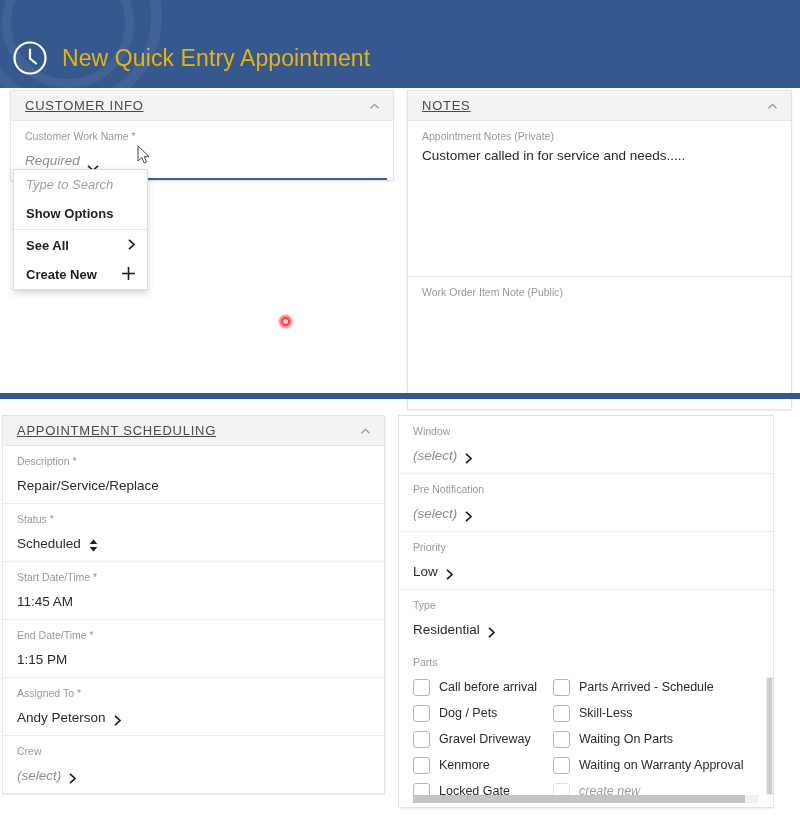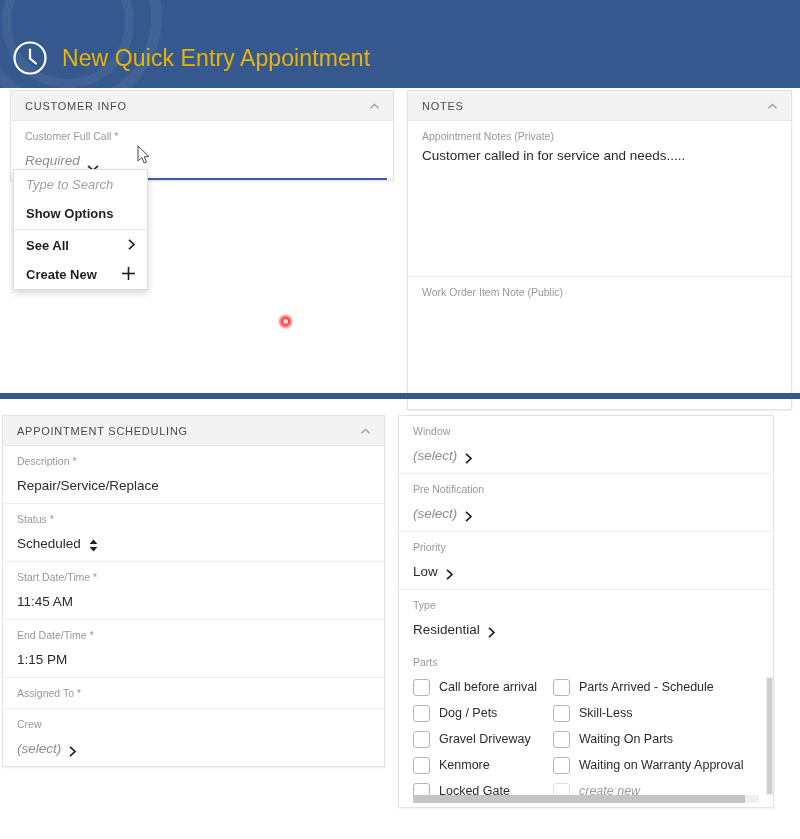--- a/index.html
+++ b/index.html
@@ -56,25 +56,26 @@
   }
   .card-header {
     height: 30px;
     background: #f3f3f3;
     border-bottom: 1px solid #e6e6e6;
     display: flex; align-items: center;
     padding: 0 12px 0 14px;
     justify-content: space-between;
   }
   .card-title {
-    font-size: 11px;
+    font-size: 13px;
     letter-spacing: 0.75px;
     color: #4a4a4a;
     font-weight: 400;
     text-transform: uppercase;
+    text-decoration: underline;
   }
   .chev-up {
     width: 13px; height: 13px;
     color: #9a9a9a;
     display: block;
   }
 
   
   .field {
     padding: 8px 14px 7px 14px;
@@ -230,21 +231,21 @@
   <div class="card" id="customer-info-card">
     <div class="card-header">
       <span class="card-title">CUSTOMER INFO</span>
       <span class="chev-up">
         <svg viewBox="0 0 13 13" width="13" height="13">
             <polyline points="2.5,8.3 6.5,4.4 10.5,8.3" fill="none" stroke="#9a9a9a" stroke-width="1.3"></polyline>
           </svg>
       </span>
     </div>
     <div class="field cust-field">
-      <div class="field-label">Customer Full Call *</div>
+      <div class="field-label">Customer Work Name *</div>
       <div class="field-value placeholder">
         <span>Required</span>
         <span class="chev-down-sm">
           <svg viewBox="0 0 12 8" width="12" height="8">
               <polyline points="1,1.8 6,6.4 11,1.8" fill="none" stroke="#2b2b2b" stroke-width="1.8"></polyline>
             </svg>
         </span>
       </div>
       <div class="cust-underline"></div>
     </div>
@@ -331,20 +332,26 @@
           </div>
         </div>
         <div class="field">
           <div class="field-label">End Date/Time *</div>
           <div class="field-value">
             <span>1:15 PM</span>
           </div>
         </div>
         <div class="field">
           <div class="field-label">Assigned To *</div>
+          <div class="field-value">
+            <span>Andy Peterson</span>
+            <span class="chev-right"><svg viewBox="0 0 9 13" width="9" height="13">
+                <polyline points="2,1.8 7,6.5 2,11.2" fill="none" stroke="#1f1f1f" stroke-width="1.7"></polyline>
+              </svg></span>
+          </div>
         </div>
         <div class="field">
           <div class="field-label">Crew</div>
           <div class="field-value placeholder">
             <span>(select)</span>
             <span class="chev-right"><svg viewBox="0 0 9 13" width="9" height="13">
                 <polyline points="2,1.8 7,6.5 2,11.2" fill="none" stroke="#1f1f1f" stroke-width="1.7"></polyline>
               </svg></span>
           </div>
         </div>

